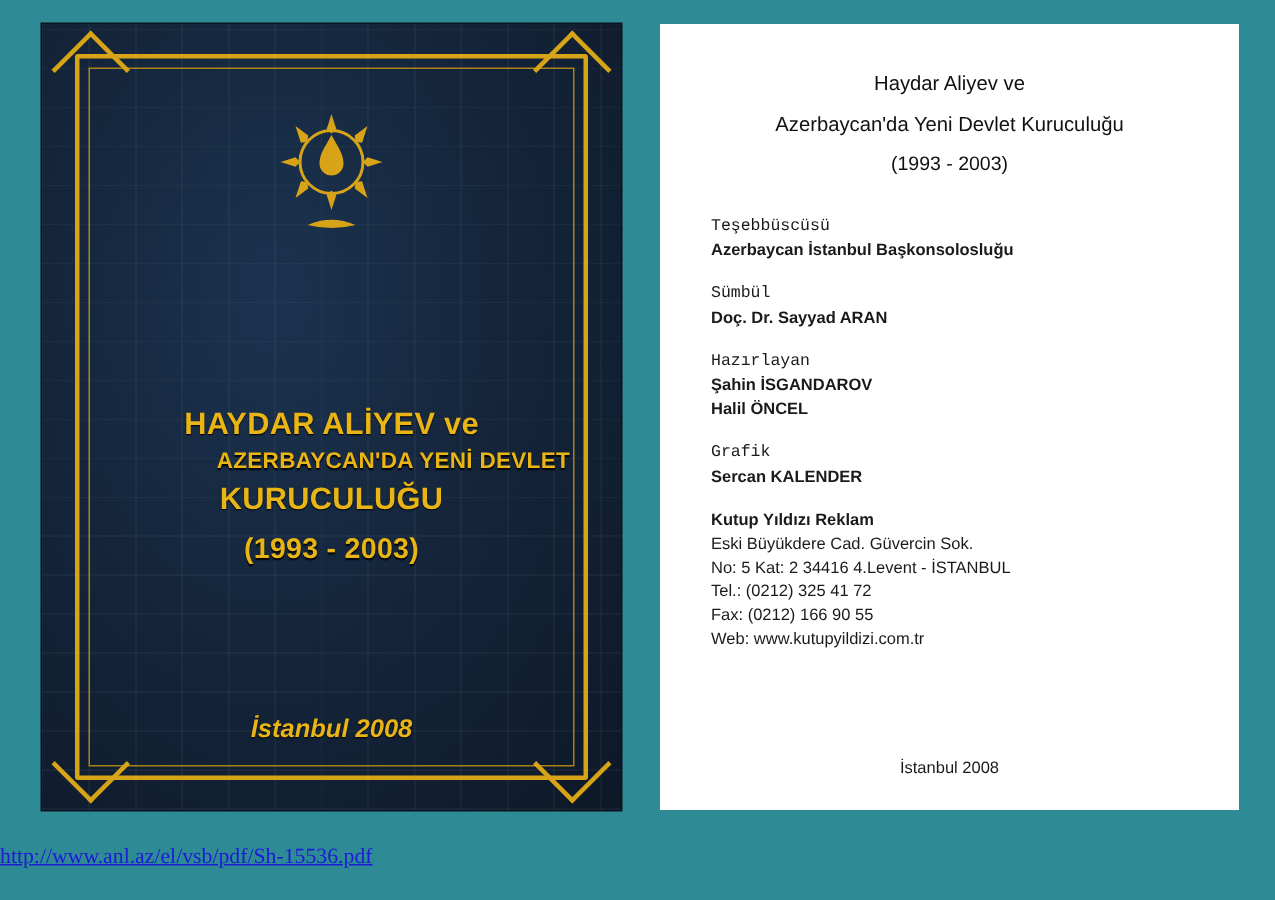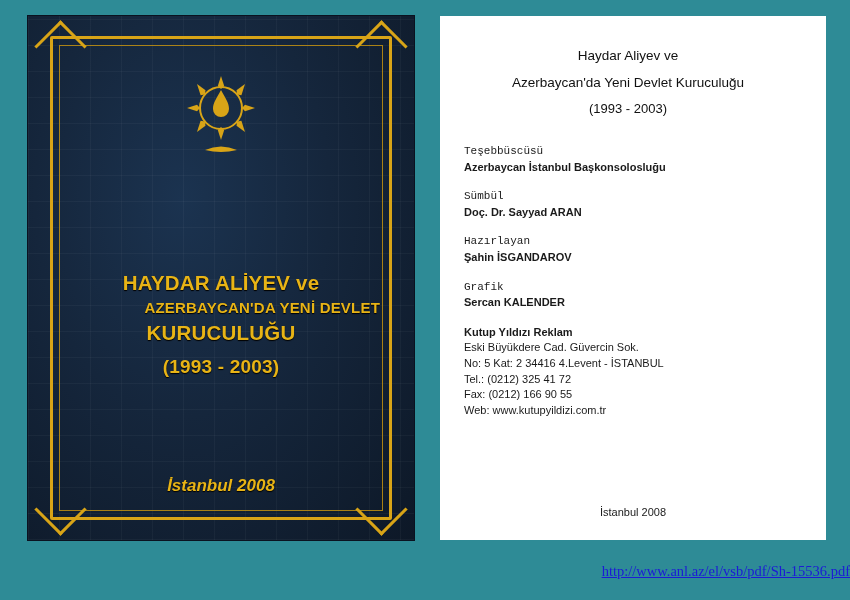--- a/index.html
+++ b/index.html
@@ -105,21 +105,21 @@
   .page {
     position: absolute;
     left: 440px;
     top: 16px;
     width: 386px;
     height: 524px;
     background: #ffffff;
     color: #1a1a1a;
   }
   .page-inner {
-    padding: 26px 34px 18px 24px;
+    padding: 26px 34px 18px 34px;
     height: 100%;
     box-sizing: border-box;
     position: relative;
   }
   .page-title {
     text-align: center;
     font-size: 13.5px;
     line-height: 2.0;
     color: #111;
   }
@@ -142,22 +142,21 @@
     text-align: center;
     font-size: 11px;
   }
 
   
   .link-bar {
     position: absolute;
     left: 0;
     right: 0;
     top: 562px;
-    text-align: right;
-    margin-left: 24px;
+    text-align: left;
   }
   .link-bar a {
     color: #1b1bd6;
     font-size: 14.5px;
     font-family: "Liberation Serif", serif;
     text-decoration: underline;
   }
 </style>
 </head>
 <body>
@@ -217,20 +216,21 @@
           <div class="lbl">Teşebbüscüsü</div>
           <div class="strong">Azerbaycan İstanbul Başkonsolosluğu</div>
         </div>
         <div class="block">
           <div class="lbl">Sümbül</div>
           <div class="strong">Doç. Dr. Sayyad ARAN</div>
         </div>
         <div class="block">
           <div class="lbl">Hazırlayan</div>
           <div class="strong">Şahin İSGANDAROV</div>
+          <div class="strong">Halil ÖNCEL</div>
         </div>
         <div class="block">
           <div class="lbl">Grafik</div>
           <div class="strong">Sercan KALENDER</div>
         </div>
         <div class="block">
           <div class="strong">Kutup Yıldızı Reklam</div>
           <div>Eski Büyükdere Cad. Güvercin Sok.</div>
           <div>No: 5 Kat: 2 34416 4.Levent - İSTANBUL</div>
           <div>Tel.: (0212) 325 41 72</div>

